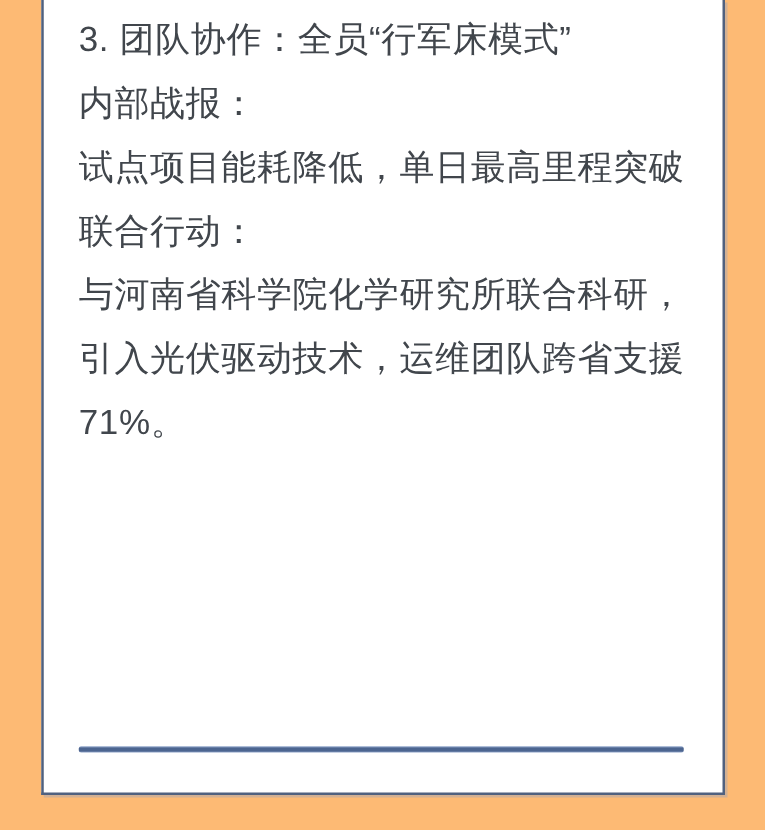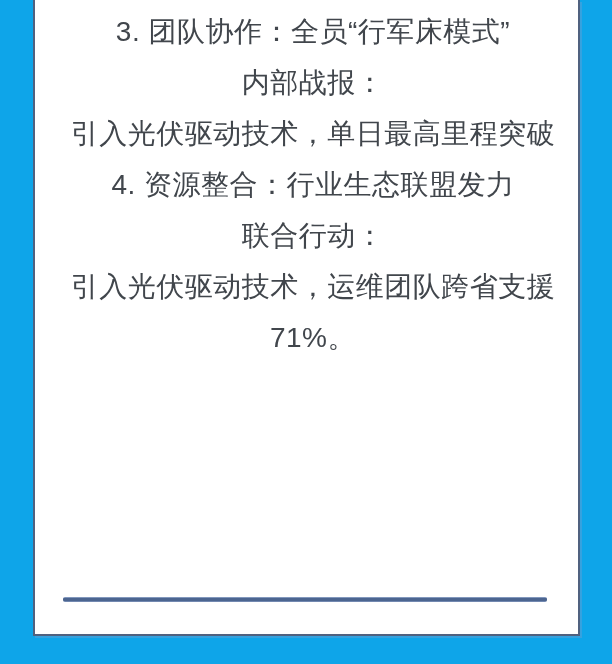--- a/index.html
+++ b/index.html
@@ -1,23 +1,22 @@
 <!DOCTYPE html>
 <html><head>
 <meta charset="utf-8">
 <style>
   html, body { margin: 0; padding: 0; }
   .page {
     position: relative;
     width: 612px;
     height: 664px;
-    background: #0ea5e9;
+    background: #fdba74;
     overflow: hidden;
     font-family: "Liberation Sans", sans-serif;
-    text-align: center;
   }
   .card {
     position: absolute;
     left: 33px;
     top: 0;
     width: 547px;
     height: 636px;
     box-sizing: border-box;
     background: #ffffff;
     border-left: 2px solid #50617f;
@@ -65,22 +64,22 @@
       <div class="top-remnant-segment" style="left: 150px; width: 28px;"></div>
       <div class="top-remnant-segment" style="left: 190px; width: 54px;"></div>
       <div class="top-remnant-segment" style="left: 248px; width: 12px;"></div>
       <div class="top-remnant-segment" style="left: 280px; width: 12px;"></div>
     </div>
 
   <div class="card">
     <div class="text-block" id="lines-container">
         <div class="text-line">3. 团队协作：全员“行军床模式”</div>
         <div class="text-line">内部战报：</div>
-        <div class="text-line">引入光伏驱动技术，单日最高里程突破</div>
-        <div class="text-line">4. 资源整合：行业生态联盟发力</div>
+        <div class="text-line">试点项目能耗降低，单日最高里程突破</div>
         <div class="text-line">联合行动：</div>
+        <div class="text-line">与河南省科学院化学研究所联合科研，</div>
         <div class="text-line">引入光伏驱动技术，运维团队跨省支援</div>
         <div class="text-line">71%。</div>
       </div>
     <div class="divider"></div>
   </div>
 
 </div>
 
 </body></html>

